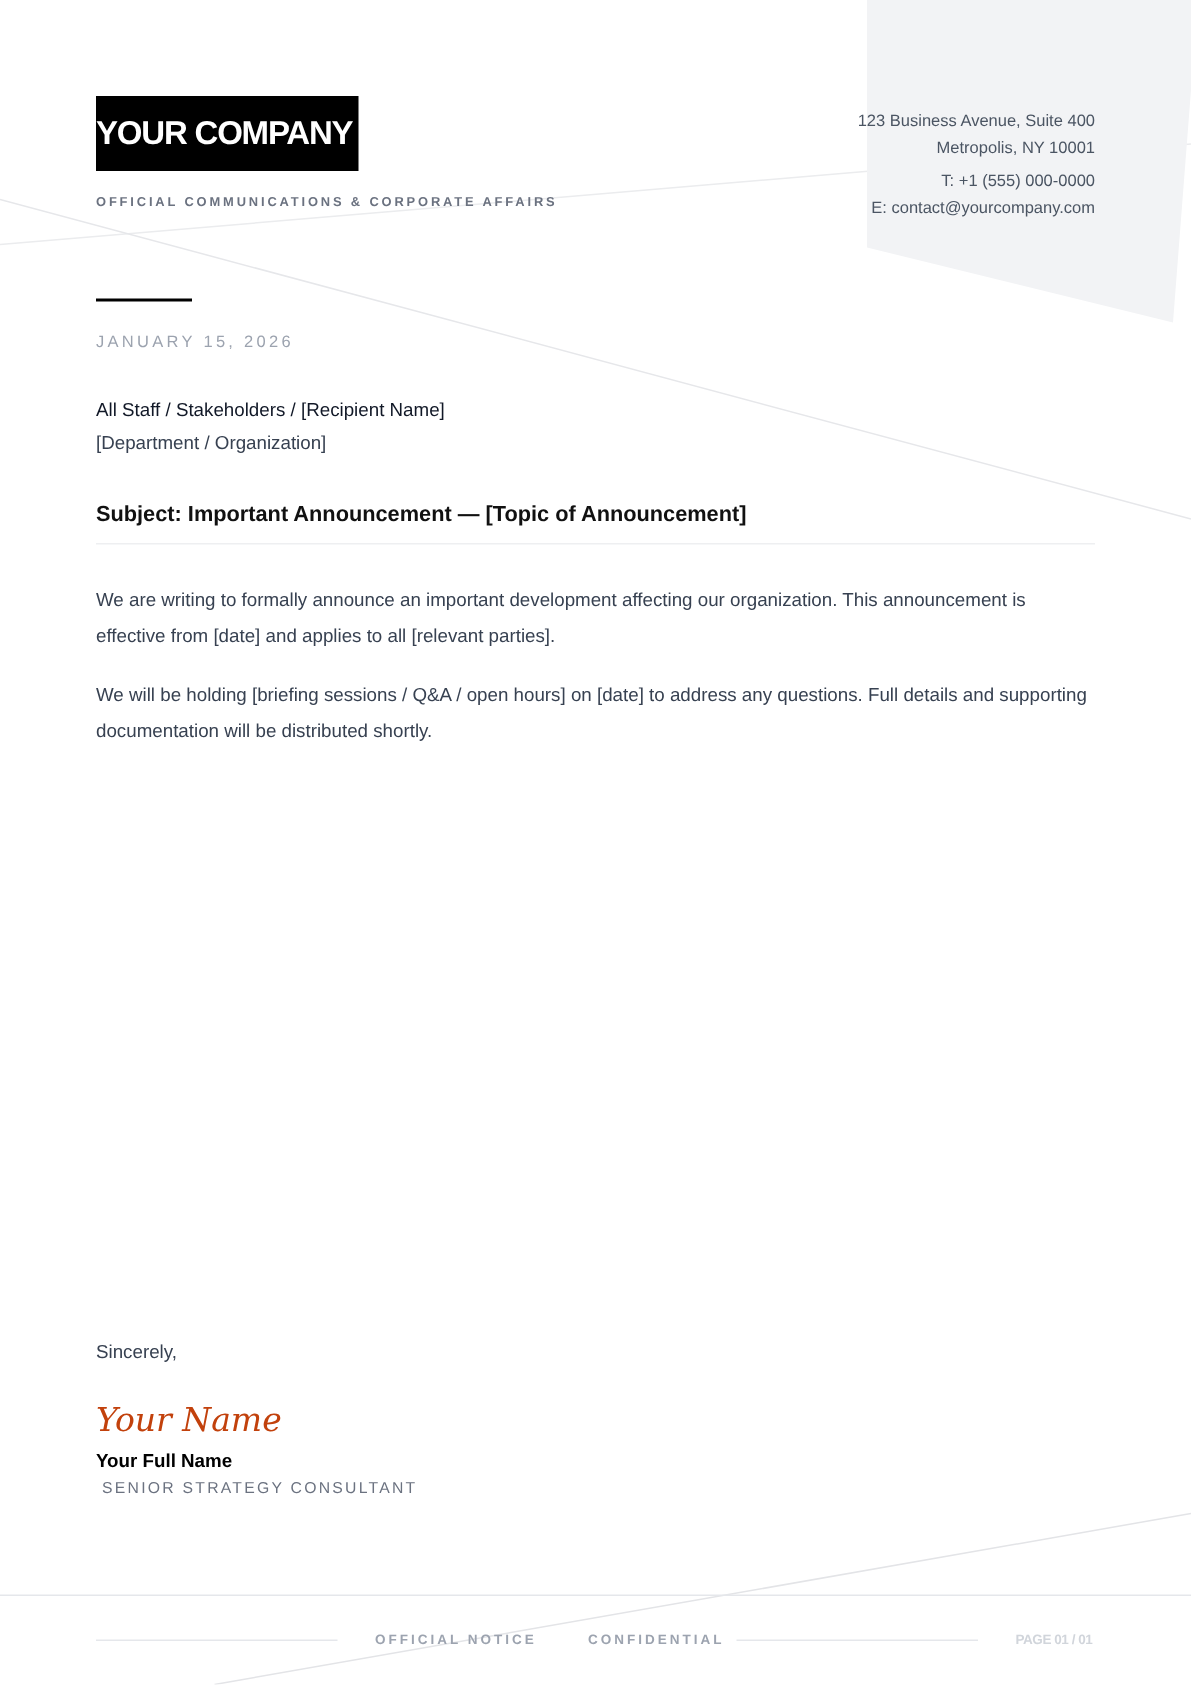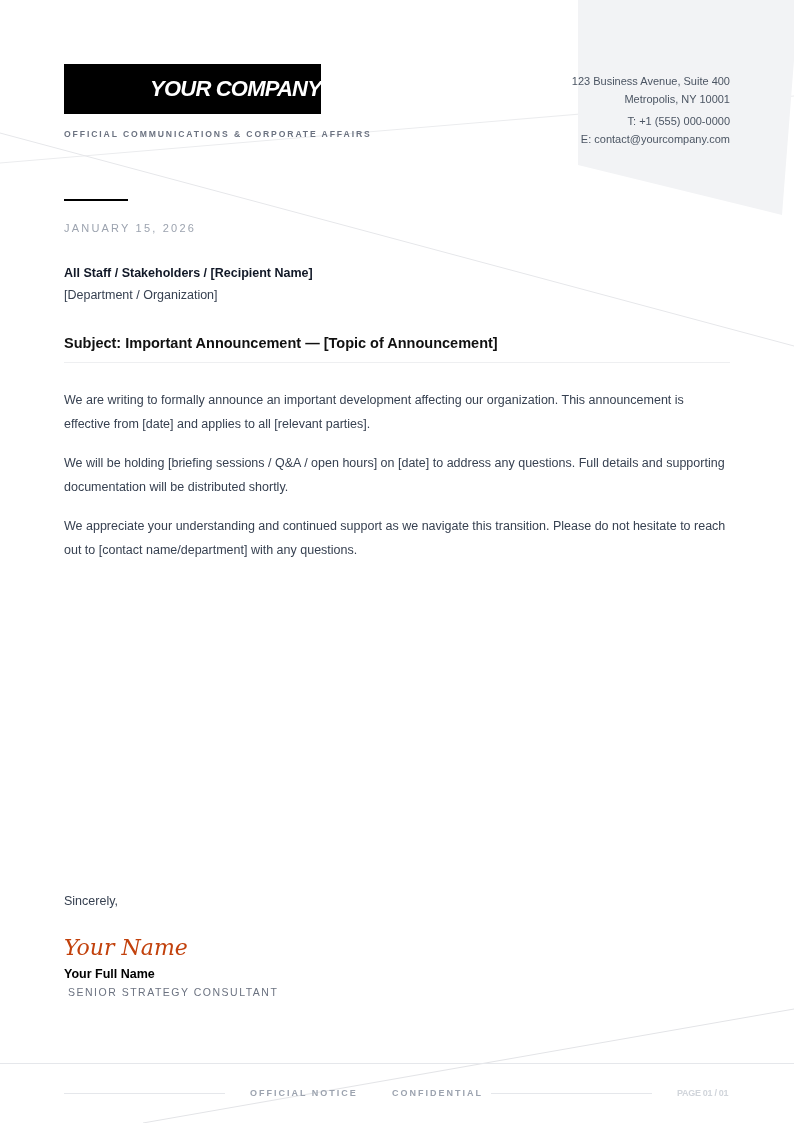--- a/index.html
+++ b/index.html
@@ -2,22 +2,22 @@
 <html><head>
 <meta charset="utf-8">
 <style>
   * { margin: 0; padding: 0; box-sizing: border-box; }
   html, body { width: 794px; height: 1123px; background: #ffffff; overflow: hidden; }
   body { position: relative; font-family: "Liberation Sans", "DejaVu Sans", sans-serif; color: #374151; }
 
   .deco { position: absolute; left: 0; top: 0; width: 794px; height: 1123px; pointer-events: none; }
 
   .logo-box {
-    position: absolute; left: 64px; top: 64px; width: 257px; height: 50px;
-    background: #000000; display: flex; align-items: center; justify-content: flex-end; font-style: italic;
+    position: absolute; left: 64px; top: 64px; width: 175px; height: 50px;
+    background: #000000; display: flex; align-items: center; justify-content: flex-start;
   }
   .logo-text {
     color: #ffffff; font-weight: 700; font-size: 22px; letter-spacing: -0.8px;
     font-family: "Liberation Sans", sans-serif;
   }
   .tagline {
     position: absolute; left: 64px; top: 129px; font-size: 8.6px; font-weight: 700;
     letter-spacing: 1.9px; color: #6b7280;
   }
 
@@ -29,21 +29,21 @@
 
   .date-rule {
     position: absolute; left: 64px; top: 199px; width: 64px; height: 2px; background: #000000;
   }
   .date {
     position: absolute; left: 64px; top: 222px; font-size: 11px; font-weight: 400;
     letter-spacing: 2.2px; color: #9ca3af;
   }
 
   .recipient-name {
-    position: absolute; left: 64px; top: 266px; font-size: 12.5px; font-weight: 700; color: #111827;
+    position: absolute; left: 64px; top: 266px; font-size: 12.5px; font-weight: 400; color: #111827;
   }
   .recipient-org {
     position: absolute; left: 64px; top: 288px; font-size: 12.5px; color: #374151;
   }
 
   .subject {
     position: absolute; left: 64px; top: 335px; font-size: 14.5px; font-weight: 700; color: #111111;
   }
   .subject-rule {
     position: absolute; left: 64px; top: 362px; width: 666px; height: 1px; background: #eeeff1;
@@ -117,21 +117,20 @@
 
 <div class="recipient-name">All Staff / Stakeholders / [Recipient Name]</div>
 <div class="recipient-org">[Department / Organization]</div>
 
 <div class="subject">Subject: Important Announcement — [Topic of Announcement]</div>
 <div class="subject-rule"></div>
 
 <div class="body-text">
   <p>We are writing to formally announce an important development affecting our organization. This announcement is effective from [date] and applies to all [relevant parties].</p>
   <p>We will be holding [briefing sessions / Q&amp;A / open hours] on [date] to address any questions. Full details and supporting documentation will be distributed shortly.</p>
-  <p>We appreciate your understanding and continued support as we navigate this transition. Please do not hesitate to reach out to [contact name/department] with any questions.</p>
 </div>
 
 <div class="closing">Sincerely,</div>
 <div class="signature-script">Your Name</div>
 <div class="signer-name">Your Full Name</div>
 <div class="signer-title">SENIOR STRATEGY CONSULTANT</div>
 
 <div class="footer-rule"></div>
 <div class="footer-line-left"></div>
 <div class="footer-label footer-notice">OFFICIAL NOTICE</div>

